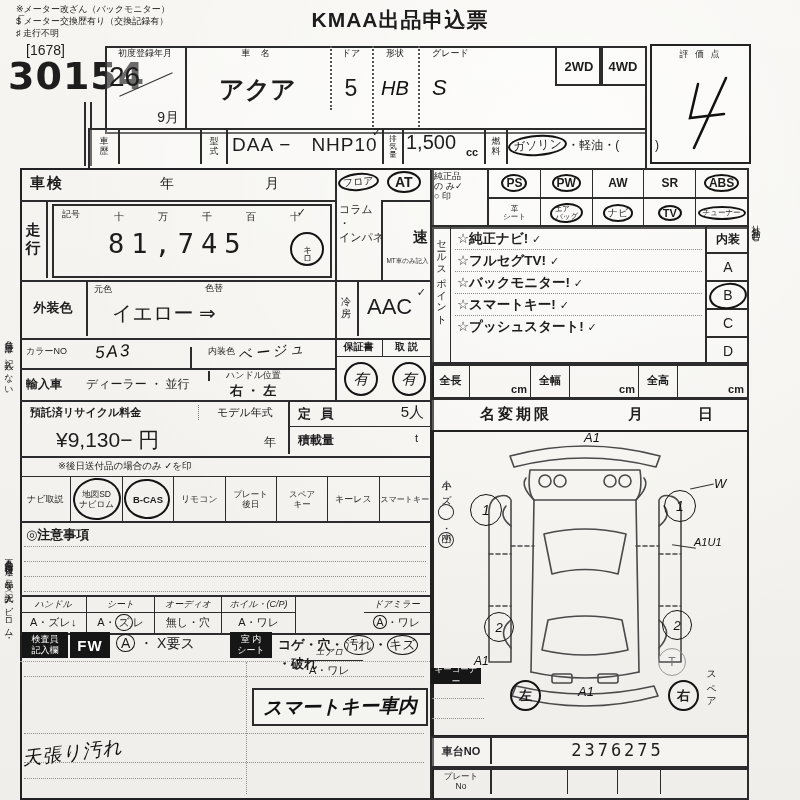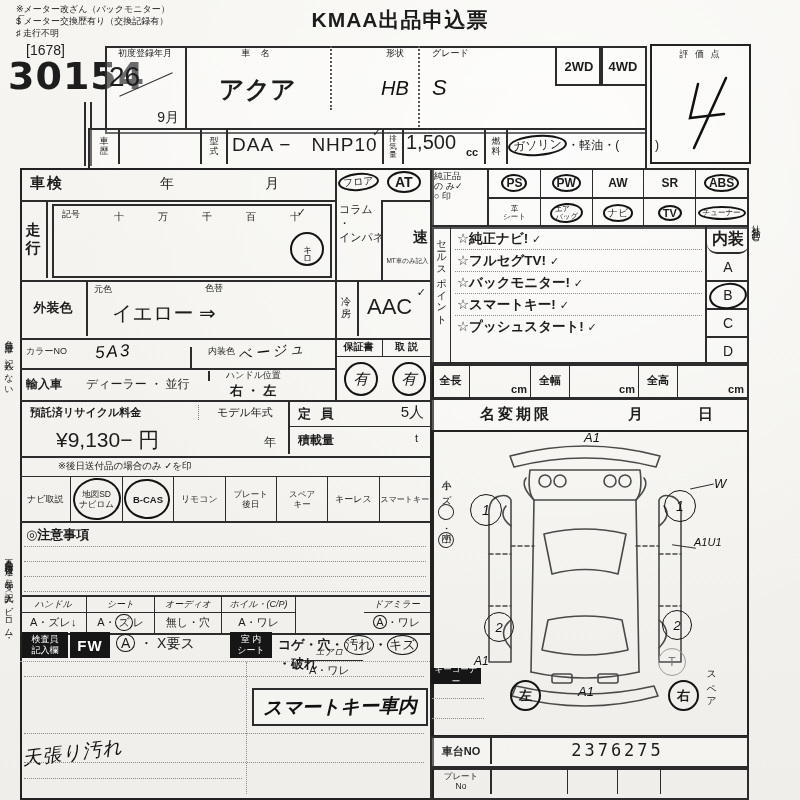--- a/index.html
+++ b/index.html
@@ -48,20 +48,24 @@
   <div class="abs" style="left:105px;top:46px;width:80px;height:84px;border-right:2px solid #2c2c2c;">
     <div class="sm" style="text-align:center;margin-top:3px;">初度登録年月</div>
     <div style="font-size:28px;margin:2px 0 0 4px;">26</div>
     <div style="position:absolute;left:12px;top:38px;width:58px;border-top:1.5px solid #333;transform:rotate(-24deg);"></div>
     <div style="position:absolute;right:6px;bottom:3px;font-size:14px;">9月</div>
   </div>
   <div class="abs" style="left:185px;top:46px;width:145px;height:64px;border-right:2px dotted #555;">
     <div class="sm" style="text-align:center;margin-top:3px;letter-spacing:4px;">車  名</div>
     <div style="font-size:25px;font-weight:bold;text-align:center;margin-top:14px;">アクア</div>
   </div>
+  <div class="abs" style="left:330px;top:46px;width:42px;height:84px;border-right:2px dotted #555;">
+    <div class="sm" style="text-align:center;margin-top:3px;">ドア</div>
+    <div style="font-size:23px;text-align:center;margin-top:16px;">5</div>
+  </div>
   <div class="abs" style="left:372px;top:46px;width:46px;height:84px;border-right:2px dotted #555;">
     <div class="sm" style="text-align:center;margin-top:3px;">形状</div>
     <div class="hand" style="font-size:20px;text-align:center;margin-top:18px;">HB</div>
   </div>
   <div class="abs" style="left:418px;top:46px;width:225px;height:84px;">
     <div class="sm" style="margin:3px 0 0 14px;">グレード</div>
     <div class="hand" style="font-size:22px;margin:16px 0 0 14px;">S</div>
   </div>
   <div class="abs bx ctr" style="left:555px;top:46px;width:44px;height:36px;font-size:13px;font-weight:bold;">2WD</div>
   <div class="abs bx ctr" style="left:599px;top:46px;width:44px;height:36px;font-size:13px;font-weight:bold;">4WD</div>
@@ -155,39 +159,40 @@
       </div>
   </div>
 
   <div class="abs" style="left:20px;top:200px;width:315px;height:80px;border-right:2px solid #2c2c2c;border-bottom:2px solid #2c2c2c;">
     <div class="pre ctr" style="position:absolute;left:0;top:0;width:26px;height:78px;border-right:2px solid #2c2c2c;font-size:15px;font-weight:bold;line-height:18px;">走
 行</div>
     <div class="abs bx" style="left:32px;top:4px;width:276px;height:70px;">
       <span class="sm" style="position:absolute;left:8px;top:4px;">記号</span>
       <span style="position:absolute;left:60px;top:4px;font-size:10px;letter-spacing:12px;">十　万　千　百　十</span>
       <span class="chk" style="position:absolute;right:24px;top:0px;">✓</span>
+      <span style="position:absolute;left:54px;top:22px;font-size:27px;font-family:'DejaVu Sans Mono',monospace;letter-spacing:7px;">81,745</span>
       <span class="maru" style="position:absolute;right:6px;top:26px;width:30px;height:30px;font-size:9px;writing-mode:vertical-rl;text-orientation:upright;">キロ</span>
     </div>
   </div>
 
   <div class="abs" style="left:430px;top:225px;width:315px;height:137px;border:2px solid #2c2c2c;background:rgba(255,255,255,.2);">
     <div class="vt" style="position:absolute;left:2px;top:6px;font-size:10px;height:126px;letter-spacing:1px;">セールスポイント</div>
     <div style="position:absolute;left:18px;top:0;width:255px;height:137px;border-left:1.5px solid #2c2c2c;">
       <div style="padding:3px 0 0 6px;font-size:13.5px;font-weight:bold;"><span>☆純正ナビ!</span> <span class="chk hand">✓</span></div>
       <div class="dots" style="margin:1px 4px;"></div>
       <div style="padding:1px 0 0 6px;font-size:13.5px;font-weight:bold;"><span>☆フルセグTV!</span> <span class="chk hand">✓</span></div>
       <div class="dots" style="margin:1px 4px;"></div>
       <div style="padding:1px 0 0 6px;font-size:13.5px;font-weight:bold;"><span>☆バックモニター!</span> <span class="chk hand">✓</span></div>
       <div class="dots" style="margin:1px 4px;"></div>
       <div style="padding:1px 0 0 6px;font-size:13.5px;font-weight:bold;"><span>☆スマートキー!</span> <span class="chk hand">✓</span></div>
       <div class="dots" style="margin:1px 4px;"></div>
       <div style="padding:1px 0 0 6px;font-size:13.5px;font-weight:bold;"><span>☆プッシュスタート!</span> <span class="chk hand">✓</span></div>
     </div>
     <div style="position:absolute;left:273px;top:0;width:42px;height:137px;border-left:2px solid #2c2c2c;">
-      <div class="ctr" style="height:25px;border-bottom:2px solid #2c2c2c;font-size:16px;font-weight:bold;border-radius:10px;">内装</div>
+      <div class="ctr" style="height:25px;border-bottom:2px solid #2c2c2c;font-size:12px;font-weight:bold;">内装</div>
       <div class="ctr" style="height:26px;border-bottom:2px solid #2c2c2c;font-size:14px;">A</div>
       <div class="ctr" style="height:26px;border-bottom:2px solid #2c2c2c;font-size:14px;position:relative;">
         <span>B</span>
         <span style="position:absolute;left:2px;top:1px;width:34px;height:22px;border:2px solid #141414;border-radius:50%;transform:rotate(-8deg);"></span>
       </div>
       <div class="ctr" style="height:26px;border-bottom:2px solid #2c2c2c;font-size:14px;">C</div>
       <div class="ctr" style="height:26px;font-size:14px;">D</div>
     </div>
   </div>
   <div class="vt abs" style="left:749px;top:218px;font-size:9px;height:110px;">社外品含む</div>

